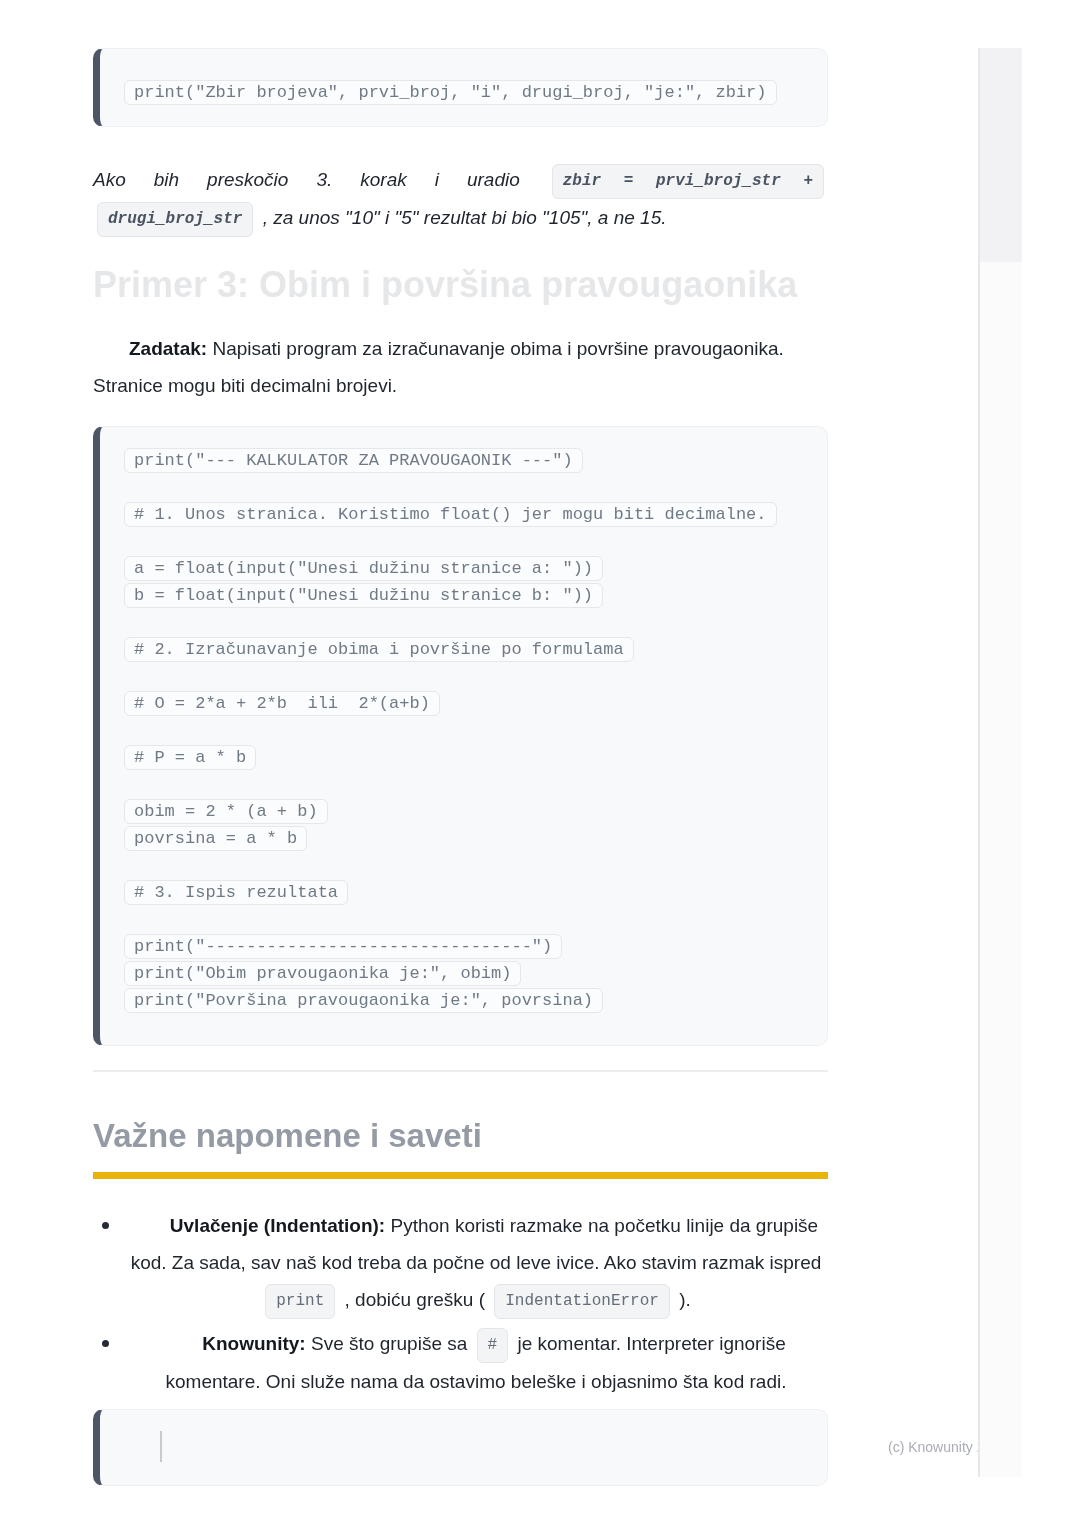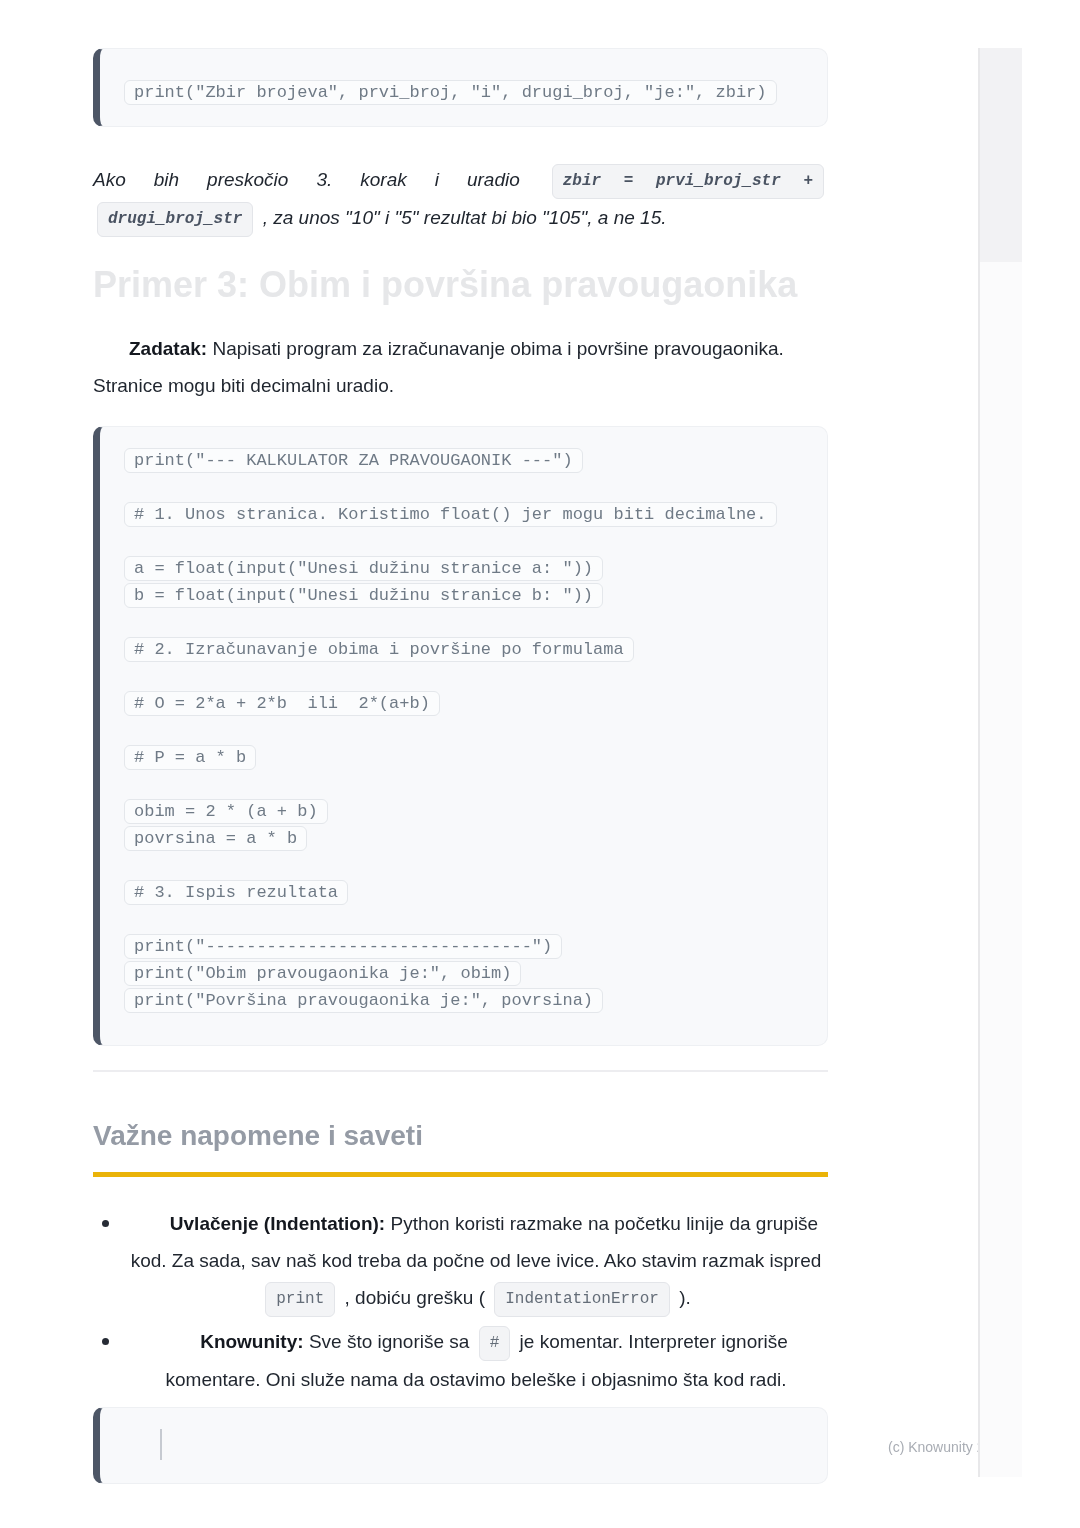--- a/index.html
+++ b/index.html
@@ -63,25 +63,25 @@
   .chip-wide { word-spacing: 13px; }
   
   .faded-heading {
     margin: 30px 0 0 0;
     font-size: 36px; line-height: 36px;
     font-weight: bold;
     color: #e6e7e9;
   }
   .section-heading {
     margin: 44px 0 0 0;
-    font-size: 28px; line-height: 40px;
+    font-size: 33px; line-height: 40px;
     font-weight: bold;
     color: #959ba5;
     padding-bottom: 16px;
-    border-bottom: 5px solid #eab308;
+    border-bottom: 7px solid #eab308;
   }
   .divider { margin-top: 24px; height: 2px; background: #ededf0; border: 0; }
   
   .bullet-list { list-style: none; margin: 28px 0 0 0; padding: 0; text-align: center; }
   .bullet-item { position: relative; padding-left: 31px; font-size: 19px; line-height: 37px; }
   .bullet-item + .bullet-item { margin-top: 6px; }
   .bullet-item::before {
     content: "";
     position: absolute; left: 9px; top: 15px;
     width: 7px; height: 7px; border-radius: 50%;
@@ -127,21 +127,21 @@
     <span>Ako bih preskočio 3. korak i uradio</span>
     <span class="inline-chip chip-em chip-wide">zbir = prvi_broj_str +</span>
     <span class="inline-chip chip-em">drugi_broj_str</span>
     <span>, za unos "10" i "5" rezultat bi bio "105", a ne 15.</span>
   </p>
 
   <h2 class="faded-heading">Primer 3: Obim i površina pravougaonika</h2>
 
   <p class="para task-para">
     <strong class="bold-label">Zadatak:</strong>
-    <span>Napisati program za izračunavanje obima i površine pravougaonika. Stranice mogu biti decimalni uradio.</span>
+    <span>Napisati program za izračunavanje obima i površine pravougaonika. Stranice mogu biti decimalni brojevi.</span>
   </p>
 
   <section class="code-block main" style="margin-top:22px;">
     <div class="code-group">
       <div class="code-line"><span class="code-chip">print("--- KALKULATOR ZA PRAVOUGAONIK ---")</span></div>
     </div>
     <div class="code-group">
       <div class="code-line"><span class="code-chip"># 1. Unos stranica. Koristimo float() jer mogu biti decimalne.</span></div>
     </div>
     <div class="code-group">
@@ -179,21 +179,21 @@
     <li class="bullet-item">
       <strong class="bold-label">Uvlačenje (Indentation):</strong>
       <span>Python koristi razmake na početku linije da grupiše kod. Za sada, sav naš kod treba da počne od leve ivice. Ako stavim razmak ispred</span>
       <span class="inline-chip">print</span>
       <span>, dobiću grešku (</span>
       <span class="inline-chip">IndentationError</span>
       <span>).</span>
     </li>
     <li class="bullet-item">
       <strong class="bold-label">Knowunity:</strong>
-      <span>Sve što ignoriše sa</span>
+      <span>Sve što grupiše sa</span>
       <span class="inline-chip">#</span>
       <span>je komentar. Interpreter ignoriše komentare. Oni služe nama da ostavimo beleške i objasnimo šta kod radi.</span>
     </li>
   </ul>
 
   <section class="code-block empty">
     <span class="text-cursor"></span>
   </section>
 
 </div>

